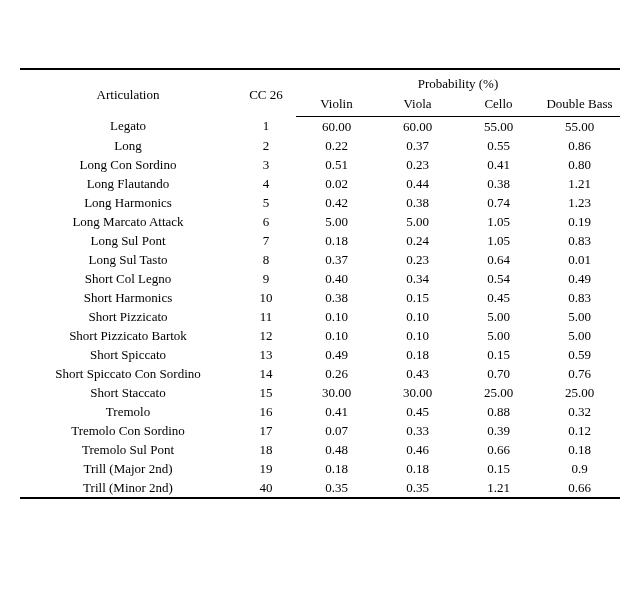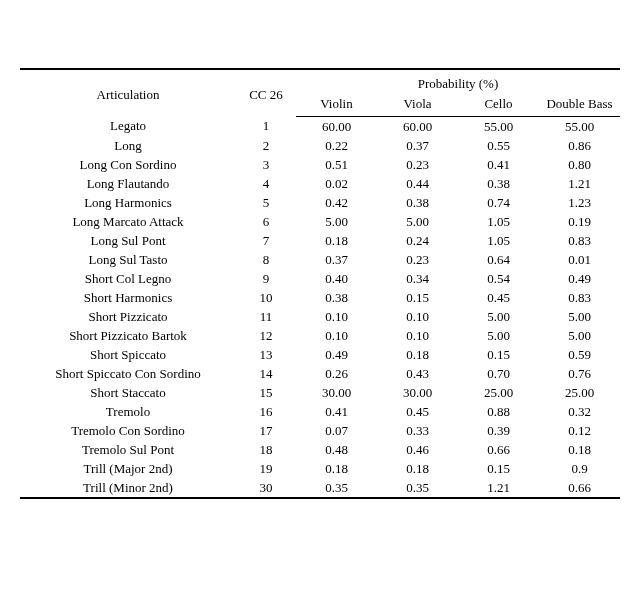--- a/index.html
+++ b/index.html
@@ -232,21 +232,21 @@
         <tr>
           <td>Trill (Major 2nd)</td>
           <td>19</td>
           <td>0.18</td>
           <td>0.18</td>
           <td>0.15</td>
           <td>0.9</td>
         </tr>
         <tr>
           <td>Trill (Minor 2nd)</td>
-          <td>30</td>
+          <td>40</td>
           <td>0.35</td>
           <td>0.35</td>
           <td>1.21</td>
           <td>0.66</td>
         </tr>
       </tbody>
   </table>
 </div>
 
 </body></html>

